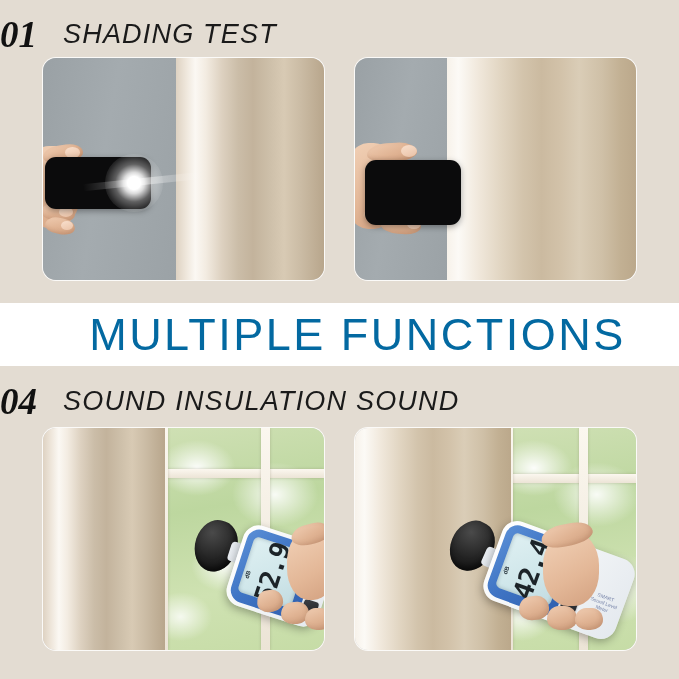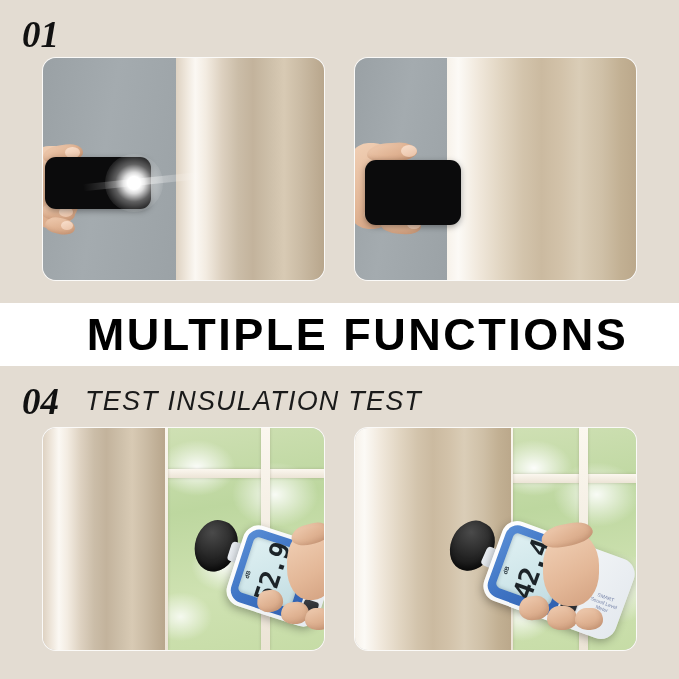--- a/index.html
+++ b/index.html
@@ -25,21 +25,20 @@
     left: 0;
     width: 679px;
     height: 56px;
     display: flex;
     align-items: center;
   }
   .sec1 { top: 6px; }
   .sec2 { top: 373px; }
 
   .sec-num {
-    margin-left: 22px;
     font-family: "Liberation Serif", serif;
     font-style: italic;
     font-weight: 700;
     font-size: 37px;
     letter-spacing: 0px;
     color: #111;
     line-height: 1;
   }
   .sec-title {
     margin-left: 26px;
@@ -59,24 +58,24 @@
     top: 303px;
     width: 679px;
     height: 63px;
     background: #ffffff;
     display: flex;
     align-items: center;
     justify-content: center;
   }
   .banner-text {
     font-family: "Liberation Sans", sans-serif;
-    font-weight: 700;
+    font-weight: 400;
     font-size: 45px;
     letter-spacing: 2.5px;
-    color: #000000;
+    color: #0369a1;
     white-space: nowrap;
     margin-left: 36px;
   }
 
   
   .card {
     position: absolute;
     border-radius: 13px;
     overflow: hidden;
     background: #cfcfcf;
@@ -261,20 +260,21 @@
     line-height: 1.15;
   }
 </style>
 </head>
 <body>
 
 <div class="page">
 
   <div class="section-head sec1">
     <span class="sec-num">01</span>
+    <span class="sec-title">SHADING TEST</span>
   </div>
 
   <div class="card card-tl">
     <div class="scene">
       <div class="wall" style="width:133px;"></div>
       <div class="curtain" style="left:133px; right:0;"></div>
 
       <div class="hand">
         <div class="palm" style="left:-20px; top:88px; width:58px; height:82px;"></div>
         <div class="finger" style="left:0px;  top:87px;  width:40px; height:18px; transform:rotate(-9deg);"></div>
@@ -309,21 +309,21 @@
       <div class="phone" style="left:10px; top:102px; width:96px; height:65px;"></div>
     </div>
   </div>
 
   <div class="banner">
     <span class="banner-text">MULTIPLE FUNCTIONS</span>
   </div>
 
   <div class="section-head sec2">
     <span class="sec-num">04</span>
-    <span class="sec-title">TEST INSULATION TEST</span>
+    <span class="sec-title">SOUND INSULATION SOUND</span>
   </div>
 
   <div class="card card-bl">
     <div class="scene">
 
       <div class="window-area" style="left:118px; right:0;"></div>
       <div class="mullion-h" style="left:118px; right:0; top:41px; height:9px;"></div>
       <div class="mullion-v" style="left:218px; top:0; bottom:0; width:9px;"></div>
       <div class="frame-edge" style="left:118px; top:0; bottom:0; width:7px;"></div>
 

